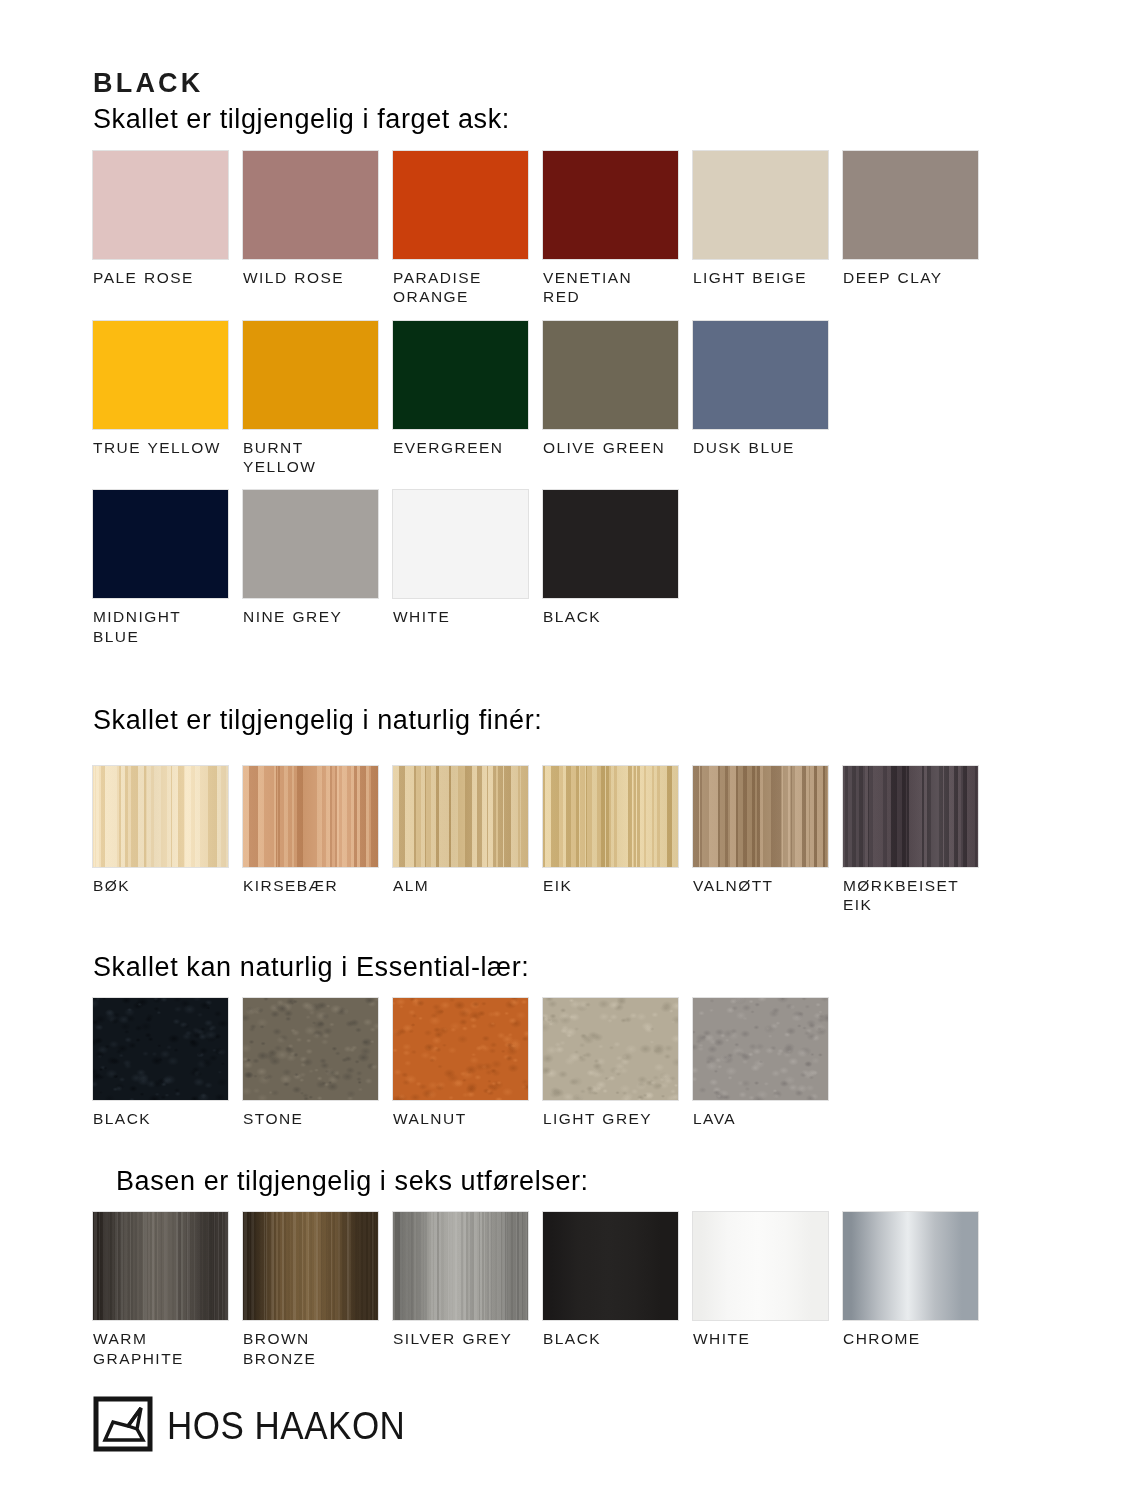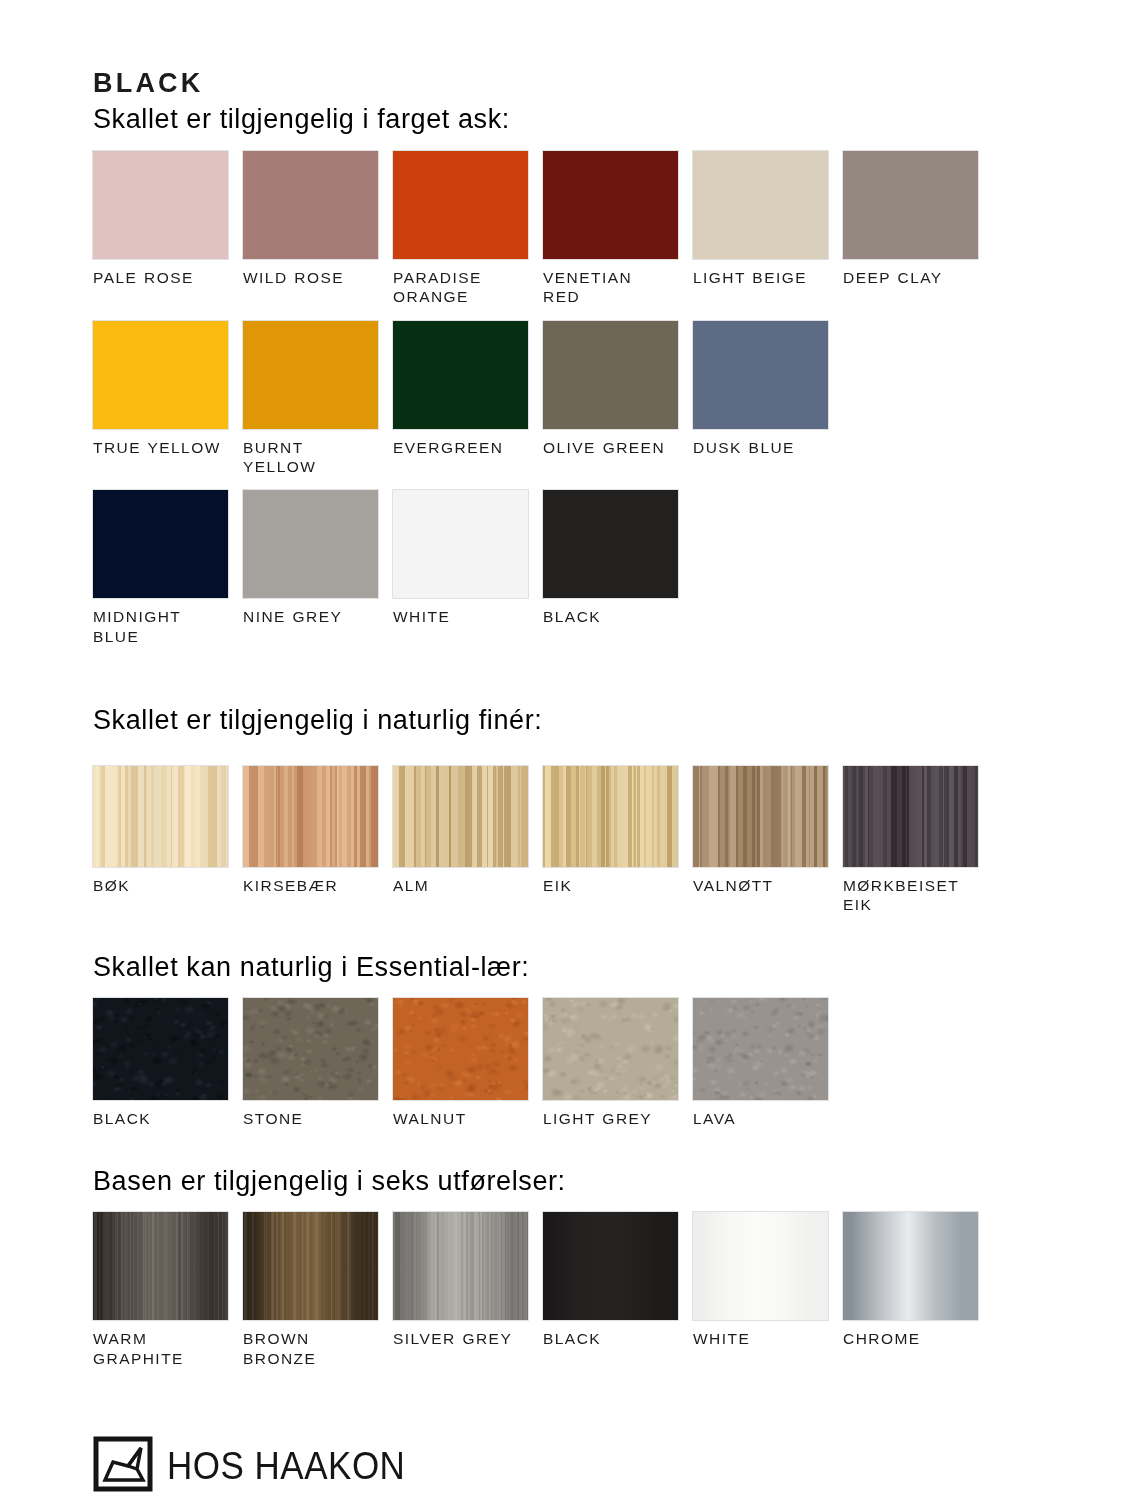--- a/index.html
+++ b/index.html
@@ -102,21 +102,21 @@
   .swatch.metal {
     height: 108px;
     position: relative;
     overflow: hidden;
   }
 
   
   .logo {
     position: absolute;
     left: 93px;
-    top: 1436px;
+    top: 1396px;
     display: flex;
     align-items: center;
   }
   .logo-mark { display: block; }
   .logo-text {
     margin-left: 14px;
     font-size: 35px;
     letter-spacing: 0.5px;
     line-height: 1;
     color: #151515;
@@ -277,21 +277,21 @@
         <div class="label">LIGHT GREY</div>
       </div>
       <div class="cell">
         <div class="swatch leather" id="l4" style="background: rgb(152, 147, 142);">
             <div class="leather-tex" style="background-image: radial-gradient(6.1px 4.6px at 24.1% 58.3%, rgba(119, 114, 112, 0.47), rgba(119, 114, 112, 0) 72%), radial-gradient(7.7px 5.8px at 19.3% 43.5%, rgba(119, 114, 112, 0.66), rgba(119, 114, 112, 0) 72%), radial-gradient(4.7px 3.5px at 0.8% 79.6%, rgba(178, 173, 168, 0.51), rgba(178, 173, 168, 0) 72%), radial-gradient(4px 3px at 87.7% 78%, rgba(119, 114, 112, 0.36), rgba(119, 114, 112, 0) 72%), radial-gradient(3.6px 2.7px at 5.9% 46.5%, rgba(178, 173, 168, 0.41), rgba(178, 173, 168, 0) 72%), radial-gradient(3.3px 2.5px at 0.4% 33.4%, rgba(119, 114, 112, 0.51), rgba(119, 114, 112, 0) 72%), radial-gradient(7.3px 5.5px at 12.1% 39.1%, rgba(178, 173, 168, 0.57), rgba(178, 173, 168, 0) 72%), radial-gradient(7px 5.3px at 22.9% 93.6%, rgba(178, 173, 168, 0.49), rgba(178, 173, 168, 0) 72%), radial-gradient(3.5px 2.6px at 66.4% 0.8%, rgba(119, 114, 112, 0.34), rgba(119, 114, 112, 0) 72%), radial-gradient(4.3px 3.2px at 5.8% 50%, rgba(178, 173, 168, 0.36), rgba(178, 173, 168, 0) 72%), radial-gradient(6.3px 4.7px at 78.5% 93.3%, rgba(119, 114, 112, 0.55), rgba(119, 114, 112, 0) 72%), radial-gradient(5.8px 4.3px at 7.1% 90.3%, rgba(119, 114, 112, 0.41), rgba(119, 114, 112, 0) 72%), radial-gradient(7.7px 5.8px at 77% 19%, rgba(178, 173, 168, 0.54), rgba(178, 173, 168, 0) 72%), radial-gradient(8.1px 6.1px at 81.2% 53.9%, rgba(178, 173, 168, 0.62), rgba(178, 173, 168, 0) 72%), radial-gradient(4.8px 3.6px at 31% 10%, rgba(119, 114, 112, 0.38), rgba(119, 114, 112, 0) 72%), radial-gradient(5.9px 4.4px at 34.1% 54.4%, rgba(119, 114, 112, 0.36), rgba(119, 114, 112, 0) 72%), radial-gradient(7px 5.3px at 39.1% 83.7%, rgba(119, 114, 112, 0.35), rgba(119, 114, 112, 0) 72%), radial-gradient(6.9px 5.2px at 46.2% 68.5%, rgba(178, 173, 168, 0.65), rgba(178, 173, 168, 0) 72%), radial-gradient(5.5px 4.1px at 85.4% 64.6%, rgba(119, 114, 112, 0.63), rgba(119, 114, 112, 0) 72%), radial-gradient(3.3px 2.5px at 60.7% 91%, rgba(178, 173, 168, 0.53), rgba(178, 173, 168, 0) 72%), radial-gradient(6.7px 5px at 61.3% 73.9%, rgba(178, 173, 168, 0.49), rgba(178, 173, 168, 0) 72%), radial-gradient(6.8px 5.1px at 39.3% 57.9%, rgba(119, 114, 112, 0.61), rgba(119, 114, 112, 0) 72%), radial-gradient(3.6px 2.7px at 54.3% 84.2%, rgba(178, 173, 168, 0.43), rgba(178, 173, 168, 0) 72%), radial-gradient(4.7px 3.5px at 84.5% 34.6%, rgba(119, 114, 112, 0.33), rgba(119, 114, 112, 0) 72%), radial-gradient(4.5px 3.4px at 4.1% 42.7%, rgba(119, 114, 112, 0.33), rgba(119, 114, 112, 0) 72%), radial-gradient(8.3px 6.2px at 28.3% 71.7%, rgba(178, 173, 168, 0.48), rgba(178, 173, 168, 0) 72%), radial-gradient(7.3px 5.5px at 24% 59%, rgba(178, 173, 168, 0.57), rgba(178, 173, 168, 0) 72%), radial-gradient(5px 3.8px at 88% 27.1%, rgba(119, 114, 112, 0.6), rgba(119, 114, 112, 0) 72%), radial-gradient(6.1px 4.6px at 90.8% 61.6%, rgba(178, 173, 168, 0.31), rgba(178, 173, 168, 0) 72%), radial-gradient(3.1px 2.3px at 88.4% 55.4%, rgba(119, 114, 112, 0.47), rgba(119, 114, 112, 0) 72%), radial-gradient(8.8px 6.6px at 99.5% 19.7%, rgba(119, 114, 112, 0.67), rgba(119, 114, 112, 0) 72%), radial-gradient(3.3px 2.5px at 50.4% 62.5%, rgba(119, 114, 112, 0.34), rgba(119, 114, 112, 0) 72%), radial-gradient(4.5px 3.4px at 85.9% 32.1%, rgba(178, 173, 168, 0.46), rgba(178, 173, 168, 0) 72%), radial-gradient(4.4px 3.3px at 46.9% 28.8%, rgba(119, 114, 112, 0.58), rgba(119, 114, 112, 0) 72%), radial-gradient(6.6px 4.9px at 15.3% 82.6%, rgba(178, 173, 168, 0.6), rgba(178, 173, 168, 0) 72%), radial-gradient(6px 4.5px at 24.8% 97.4%, rgba(119, 114, 112, 0.57), rgba(119, 114, 112, 0) 72%), radial-gradient(4.4px 3.3px at 38.5% 62.6%, rgba(178, 173, 168, 0.37), rgba(178, 173, 168, 0) 72%), radial-gradient(4.3px 3.2px at 93.9% 30.2%, rgba(119, 114, 112, 0.37), rgba(119, 114, 112, 0) 72%), radial-gradient(8.3px 6.2px at 13.4% 59.8%, rgba(119, 114, 112, 0.45), rgba(119, 114, 112, 0) 72%), radial-gradient(3.2px 2.4px at 82.6% 29.5%, rgba(119, 114, 112, 0.44), rgba(119, 114, 112, 0) 72%), radial-gradient(3px 2.3px at 94.4% 13.7%, rgba(178, 173, 168, 0.43), rgba(178, 173, 168, 0) 72%), radial-gradient(5.6px 4.2px at 60.2% 27.5%, rgba(178, 173, 168, 0.5), rgba(178, 173, 168, 0) 72%), radial-gradient(7.2px 5.4px at 87.7% 37.8%, rgba(119, 114, 112, 0.45), rgba(119, 114, 112, 0) 72%), radial-gradient(3.2px 2.4px at 25.3% 41.4%, rgba(178, 173, 168, 0.43), rgba(178, 173, 168, 0) 72%), radial-gradient(4.7px 3.5px at 73.4% 8.8%, rgba(178, 173, 168, 0.38), rgba(178, 173, 168, 0) 72%), radial-gradient(5.1px 3.8px at 61.9% 95.9%, rgba(178, 173, 168, 0.42), rgba(178, 173, 168, 0) 72%), radial-gradient(5.4px 4.1px at 94.8% 21.6%, rgba(119, 114, 112, 0.42), rgba(119, 114, 112, 0) 72%), radial-gradient(5.8px 4.3px at 61.4% 12.1%, rgba(119, 114, 112, 0.5), rgba(119, 114, 112, 0) 72%), radial-gradient(3.4px 2.5px at 13.7% 12.1%, rgba(178, 173, 168, 0.39), rgba(178, 173, 168, 0) 72%), radial-gradient(4.1px 3.1px at 11.3% 62.8%, rgba(119, 114, 112, 0.41), rgba(119, 114, 112, 0) 72%), radial-gradient(3.7px 2.8px at 32.4% 45.8%, rgba(119, 114, 112, 0.52), rgba(119, 114, 112, 0) 72%), radial-gradient(8.4px 6.3px at 51.3% 94.8%, rgba(178, 173, 168, 0.4), rgba(178, 173, 168, 0) 72%), radial-gradient(5.7px 4.3px at 83.2% 73.1%, rgba(178, 173, 168, 0.44), rgba(178, 173, 168, 0) 72%), radial-gradient(4.6px 3.4px at 94.9% 18.1%, rgba(119, 114, 112, 0.47), rgba(119, 114, 112, 0) 72%), radial-gradient(8.8px 6.6px at 83.2% 52.2%, rgba(119, 114, 112, 0.46), rgba(119, 114, 112, 0) 72%), radial-gradient(4.8px 3.6px at 18.7% 61%, rgba(178, 173, 168, 0.55), rgba(178, 173, 168, 0) 72%), radial-gradient(3.3px 2.5px at 57.2% 37.4%, rgba(178, 173, 168, 0.37), rgba(178, 173, 168, 0) 72%), radial-gradient(5px 3.8px at 17.6% 92.7%, rgba(119, 114, 112, 0.62), rgba(119, 114, 112, 0) 72%), radial-gradient(8px 6px at 26.2% 34.8%, rgba(119, 114, 112, 0.38), rgba(119, 114, 112, 0) 72%), radial-gradient(6.1px 4.6px at 27.6% 12%, rgba(178, 173, 168, 0.63), rgba(178, 173, 168, 0) 72%), radial-gradient(3.5px 2.6px at 62.9% 24.7%, rgba(178, 173, 168, 0.53), rgba(178, 173, 168, 0) 72%), radial-gradient(3.6px 2.7px at 14% 2.8%, rgba(119, 114, 112, 0.35), rgba(119, 114, 112, 0) 72%), radial-gradient(7.5px 5.6px at 14.4% 50.3%, rgba(119, 114, 112, 0.54), rgba(119, 114, 112, 0) 72%), radial-gradient(4.8px 3.6px at 27.4% 56.4%, rgba(119, 114, 112, 0.59), rgba(119, 114, 112, 0) 72%), radial-gradient(4.2px 3.2px at 90.5% 73.3%, rgba(178, 173, 168, 0.49), rgba(178, 173, 168, 0) 72%), radial-gradient(8.1px 6.1px at 26% 60.5%, rgba(119, 114, 112, 0.5), rgba(119, 114, 112, 0) 72%), radial-gradient(3.4px 2.5px at 19.5% 96.2%, rgba(178, 173, 168, 0.47), rgba(178, 173, 168, 0) 72%), radial-gradient(4.3px 3.2px at 63.9% 54.7%, rgba(178, 173, 168, 0.45), rgba(178, 173, 168, 0) 72%), radial-gradient(8.3px 6.2px at 70.7% 51.1%, rgba(119, 114, 112, 0.55), rgba(119, 114, 112, 0) 72%), radial-gradient(5.9px 4.4px at 47.4% 52.5%, rgba(178, 173, 168, 0.56), rgba(178, 173, 168, 0) 72%), radial-gradient(4.3px 3.2px at 42.7% 55.3%, rgba(178, 173, 168, 0.63), rgba(178, 173, 168, 0) 72%), radial-gradient(8.7px 6.5px at 56.8% 30.4%, rgba(119, 114, 112, 0.33), rgba(119, 114, 112, 0) 72%), radial-gradient(6.7px 5px at 19.6% 33.5%, rgba(119, 114, 112, 0.52), rgba(119, 114, 112, 0) 72%), radial-gradient(4.9px 3.7px at 35.2% 83.5%, rgba(178, 173, 168, 0.33), rgba(178, 173, 168, 0) 72%), radial-gradient(3.8px 2.8px at 92.7% 6.6%, rgba(178, 173, 168, 0.63), rgba(178, 173, 168, 0) 72%), radial-gradient(6.3px 4.7px at 44.3% 47.6%, rgba(119, 114, 112, 0.39), rgba(119, 114, 112, 0) 72%), radial-gradient(6.4px 4.8px at 49.6% 47.5%, rgba(119, 114, 112, 0.31), rgba(119, 114, 112, 0) 72%), radial-gradient(6px 4.5px at 86.7% 88.2%, rgba(178, 173, 168, 0.36), rgba(178, 173, 168, 0) 72%), radial-gradient(5.2px 3.9px at 29.9% 3.2%, rgba(178, 173, 168, 0.58), rgba(178, 173, 168, 0) 72%), radial-gradient(3.5px 2.6px at 94.3% 55.8%, rgba(119, 114, 112, 0.62), rgba(119, 114, 112, 0) 72%), radial-gradient(3.8px 2.8px at 47.1% 83.4%, rgba(119, 114, 112, 0.67), rgba(119, 114, 112, 0) 72%), radial-gradient(4px 3px at 84.7% 8.5%, rgba(119, 114, 112, 0.35), rgba(119, 114, 112, 0) 72%), radial-gradient(8.5px 6.4px at 77.8% 16.6%, rgba(119, 114, 112, 0.53), rgba(119, 114, 112, 0) 72%), radial-gradient(3.9px 2.9px at 82.3% 0.6%, rgba(119, 114, 112, 0.47), rgba(119, 114, 112, 0) 72%), radial-gradient(3px 2.3px at 17% 71.9%, rgba(119, 114, 112, 0.5), rgba(119, 114, 112, 0) 72%), radial-gradient(4px 3px at 8.2% 38.3%, rgba(119, 114, 112, 0.45), rgba(119, 114, 112, 0) 72%), radial-gradient(6.5px 4.9px at 0.6% 48.2%, rgba(119, 114, 112, 0.54), rgba(119, 114, 112, 0) 72%), radial-gradient(8.9px 6.7px at 35.2% 1.8%, rgba(119, 114, 112, 0.31), rgba(119, 114, 112, 0) 72%), radial-gradient(8.5px 6.4px at 93.9% 29.2%, rgba(178, 173, 168, 0.41), rgba(178, 173, 168, 0) 72%), radial-gradient(6.3px 4.7px at 10.3% 34.4%, rgba(119, 114, 112, 0.54), rgba(119, 114, 112, 0) 72%), radial-gradient(4.1px 3.1px at 47.6% 6.5%, rgba(119, 114, 112, 0.55), rgba(119, 114, 112, 0) 72%), radial-gradient(4.4px 3.3px at 43.3% 97.7%, rgba(178, 173, 168, 0.45), rgba(178, 173, 168, 0) 72%), radial-gradient(3.8px 2.8px at 19.8% 67.5%, rgba(178, 173, 168, 0.49), rgba(178, 173, 168, 0) 72%), radial-gradient(7.1px 5.3px at 62.6% 94.2%, rgba(119, 114, 112, 0.51), rgba(119, 114, 112, 0) 72%), radial-gradient(4.4px 3.3px at 64.7% 52%, rgba(178, 173, 168, 0.59), rgba(178, 173, 168, 0) 72%), radial-gradient(5.4px 4.1px at 37.4% 56%, rgba(119, 114, 112, 0.43), rgba(119, 114, 112, 0) 72%), radial-gradient(6.5px 4.9px at 88.5% 73.4%, rgba(178, 173, 168, 0.6), rgba(178, 173, 168, 0) 72%), radial-gradient(8.8px 6.6px at 66.4% 0.5%, rgba(119, 114, 112, 0.48), rgba(119, 114, 112, 0) 72%), radial-gradient(5.7px 4.3px at 71.4% 8.2%, rgba(119, 114, 112, 0.39), rgba(119, 114, 112, 0) 72%), radial-gradient(8.6px 6.4px at 33.5% 52.3%, rgba(178, 173, 168, 0.46), rgba(178, 173, 168, 0) 72%), radial-gradient(6.3px 4.7px at 56.7% 51.6%, rgba(178, 173, 168, 0.54), rgba(178, 173, 168, 0) 72%), radial-gradient(5.1px 3.8px at 30.2% 32.4%, rgba(119, 114, 112, 0.41), rgba(119, 114, 112, 0) 72%), radial-gradient(8.1px 6.1px at 6.2% 39.3%, rgba(119, 114, 112, 0.51), rgba(119, 114, 112, 0) 72%), radial-gradient(3.2px 2.4px at 44.1% 13.6%, rgba(119, 114, 112, 0.43), rgba(119, 114, 112, 0) 72%), radial-gradient(4.2px 3.2px at 22.1% 36.9%, rgba(178, 173, 168, 0.5), rgba(178, 173, 168, 0) 72%), radial-gradient(5.4px 4.1px at 14.6% 42.8%, rgba(178, 173, 168, 0.41), rgba(178, 173, 168, 0) 72%), radial-gradient(6.1px 4.6px at 36.8% 94.8%, rgba(178, 173, 168, 0.54), rgba(178, 173, 168, 0) 72%), radial-gradient(3.4px 2.5px at 55.5% 30%, rgba(178, 173, 168, 0.34), rgba(178, 173, 168, 0) 72%), radial-gradient(7px 5.3px at 67.4% 71.1%, rgba(178, 173, 168, 0.55), rgba(178, 173, 168, 0) 72%), radial-gradient(3.5px 2.6px at 43.1% 3.5%, rgba(178, 173, 168, 0.54), rgba(178, 173, 168, 0) 72%), radial-gradient(3.3px 2.5px at 38.6% 20.1%, rgba(178, 173, 168, 0.32), rgba(178, 173, 168, 0) 72%), radial-gradient(7.4px 5.6px at 72.6% 32.4%, rgba(119, 114, 112, 0.6), rgba(119, 114, 112, 0) 72%), radial-gradient(7.9px 5.9px at 71.4% 48.1%, rgba(119, 114, 112, 0.45), rgba(119, 114, 112, 0) 72%), radial-gradient(4.4px 3.3px at 79.8% 15.6%, rgba(119, 114, 112, 0.47), rgba(119, 114, 112, 0) 72%), radial-gradient(7.2px 5.4px at 38.7% 35.2%, rgba(119, 114, 112, 0.59), rgba(119, 114, 112, 0) 72%), radial-gradient(7.7px 5.8px at 30.1% 36.9%, rgba(178, 173, 168, 0.31), rgba(178, 173, 168, 0) 72%), radial-gradient(7px 5.3px at 87.4% 24.7%, rgba(119, 114, 112, 0.46), rgba(119, 114, 112, 0) 72%), radial-gradient(6.8px 5.1px at 74.1% 87.8%, rgba(178, 173, 168, 0.54), rgba(178, 173, 168, 0) 72%), radial-gradient(3.6px 2.7px at 27.4% 78.3%, rgba(178, 173, 168, 0.52), rgba(178, 173, 168, 0) 72%), radial-gradient(5.9px 4.4px at 69.8% 55.8%, rgba(178, 173, 168, 0.31), rgba(178, 173, 168, 0) 72%), radial-gradient(6.7px 5px at 87% 98.4%, rgba(119, 114, 112, 0.49), rgba(119, 114, 112, 0) 72%), radial-gradient(7.9px 5.9px at 71.7% 80.5%, rgba(178, 173, 168, 0.37), rgba(178, 173, 168, 0) 72%), radial-gradient(7.4px 5.6px at 35.4% 17.2%, rgba(178, 173, 168, 0.43), rgba(178, 173, 168, 0) 72%), radial-gradient(7.4px 5.6px at 85.7% 75.5%, rgba(178, 173, 168, 0.47), rgba(178, 173, 168, 0) 72%), radial-gradient(3.2px 2.4px at 71.3% 52%, rgba(178, 173, 168, 0.64), rgba(178, 173, 168, 0) 72%), radial-gradient(6px 4.5px at 92.3% 17.3%, rgba(178, 173, 168, 0.48), rgba(178, 173, 168, 0) 72%), radial-gradient(3.4px 2.5px at 78.7% 27.4%, rgba(119, 114, 112, 0.52), rgba(119, 114, 112, 0) 72%), radial-gradient(8px 6px at 34.6% 1%, rgba(178, 173, 168, 0.6), rgba(178, 173, 168, 0) 72%), radial-gradient(8.3px 6.2px at 49% 64.4%, rgba(178, 173, 168, 0.49), rgba(178, 173, 168, 0) 72%), radial-gradient(7.3px 5.5px at 74.3% 62.3%, rgba(178, 173, 168, 0.66), rgba(178, 173, 168, 0) 72%), radial-gradient(4.8px 3.6px at 69.8% 35.9%, rgba(178, 173, 168, 0.66), rgba(178, 173, 168, 0) 72%), radial-gradient(8.8px 6.6px at 13.9% 66.8%, rgba(178, 173, 168, 0.48), rgba(178, 173, 168, 0) 72%), radial-gradient(7.4px 5.6px at 80.7% 88.7%, rgba(178, 173, 168, 0.54), rgba(178, 173, 168, 0) 72%), radial-gradient(6.1px 4.6px at 85.4% 65%, rgba(119, 114, 112, 0.48), rgba(119, 114, 112, 0) 72%), radial-gradient(7.9px 5.9px at 95.1% 32.8%, rgba(119, 114, 112, 0.5), rgba(119, 114, 112, 0) 72%), radial-gradient(4.4px 3.3px at 6.3% 14.9%, rgba(178, 173, 168, 0.58), rgba(178, 173, 168, 0) 72%), radial-gradient(6.4px 4.8px at 89.7% 96.6%, rgba(178, 173, 168, 0.47), rgba(178, 173, 168, 0) 72%), radial-gradient(6.2px 4.7px at 1.1% 70.9%, rgba(178, 173, 168, 0.56), rgba(178, 173, 168, 0) 72%), radial-gradient(4.7px 3.5px at 59.5% 49.1%, rgba(119, 114, 112, 0.43), rgba(119, 114, 112, 0) 72%), radial-gradient(6.1px 4.6px at 90.9% 39.1%, rgba(178, 173, 168, 0.66), rgba(178, 173, 168, 0) 72%), radial-gradient(4.1px 3.1px at 40.3% 89.2%, rgba(119, 114, 112, 0.33), rgba(119, 114, 112, 0) 72%), radial-gradient(8.9px 6.7px at 48.5% 99.8%, rgba(119, 114, 112, 0.51), rgba(119, 114, 112, 0) 72%), radial-gradient(5.8px 4.3px at 97.5% 0.9%, rgba(119, 114, 112, 0.32), rgba(119, 114, 112, 0) 72%), radial-gradient(8.1px 6.1px at 20.8% 96.3%, rgba(119, 114, 112, 0.6), rgba(119, 114, 112, 0) 72%), radial-gradient(5.3px 4px at 81.8% 75.3%, rgba(119, 114, 112, 0.45), rgba(119, 114, 112, 0) 72%), radial-gradient(6.1px 4.6px at 17.7% 90.1%, rgba(178, 173, 168, 0.63), rgba(178, 173, 168, 0) 72%), radial-gradient(6.9px 5.2px at 51.2% 0.3%, rgba(178, 173, 168, 0.63), rgba(178, 173, 168, 0) 72%), radial-gradient(6.6px 4.9px at 67.6% 83.9%, rgba(119, 114, 112, 0.68), rgba(119, 114, 112, 0) 72%), radial-gradient(7.3px 5.5px at 59.9% 15.3%, rgba(119, 114, 112, 0.46), rgba(119, 114, 112, 0) 72%), radial-gradient(6.7px 5px at 39.6% 9.6%, rgba(119, 114, 112, 0.46), rgba(119, 114, 112, 0) 72%);"></div>
           </div>
         <div class="label">LAVA</div>
       </div>
     </div>
 
-    <h2 class="section-title" style="margin-top:36px;">Basen er tilgjengelig i seks utførelser:</h2>
+    <h2 class="section-title" style="margin-top:36px;margin-left:23px;">Basen er tilgjengelig i seks utførelser:</h2>
     <div class="grid" style="margin-top:14px;">
       <div class="cell">
         <div class="swatch metal" id="m0" style="background: linear-gradient(90deg, rgb(44, 39, 35) 0%, rgb(44, 39, 35) 6%, rgb(85, 80, 74) 26%, rgb(109, 103, 95) 48%, rgb(85, 80, 74) 68%, rgb(58, 53, 49) 88%, rgb(58, 53, 49) 100%);">
             <div style="position: absolute; inset: 0px; background-image: linear-gradient(90deg, rgba(0, 0, 0, 0.067) 0%, rgba(0, 0, 0, 0.067) 0.61%, rgba(255, 255, 255, 0.094) 0.61%, rgba(255, 255, 255, 0.094) 1.36%, rgba(255, 255, 255, 0.09) 1.36%, rgba(255, 255, 255, 0.09) 3.03%, rgba(0, 0, 0, 0.1) 3.03%, rgba(0, 0, 0, 0.1) 4.18%, rgba(255, 255, 255, 0.06) 4.18%, rgba(255, 255, 255, 0.06) 5.35%, rgba(0, 0, 0, 0.016) 5.35%, rgba(0, 0, 0, 0.016) 6.27%, rgba(0, 0, 0, 0.008) 6.27%, rgba(0, 0, 0, 0.008) 7.24%, rgba(0, 0, 0, 0.075) 7.24%, rgba(0, 0, 0, 0.075) 7.75%, rgba(255, 255, 255, 0.063) 7.75%, rgba(255, 255, 255, 0.063) 9.28%, rgba(255, 255, 255, 0.01) 9.28%, rgba(255, 255, 255, 0.01) 9.69%, rgba(255, 255, 255, 0.063) 9.69%, rgba(255, 255, 255, 0.063) 10.21%, rgba(255, 255, 255, 0.055) 10.21%, rgba(255, 255, 255, 0.055) 11.28%, rgba(255, 255, 255, 0.035) 11.28%, rgba(255, 255, 255, 0.035) 12.5%, rgba(0, 0, 0, 0.043) 12.5%, rgba(0, 0, 0, 0.043) 14.05%, rgba(255, 255, 255, 0.024) 14.05%, rgba(255, 255, 255, 0.024) 15.33%, rgba(0, 0, 0, 0.01) 15.33%, rgba(0, 0, 0, 0.01) 16.27%, rgba(255, 255, 255, 0.055) 16.27%, rgba(255, 255, 255, 0.055) 17.43%, rgba(255, 255, 255, 0.086) 17.43%, rgba(255, 255, 255, 0.086) 18.53%, rgba(0, 0, 0, 0.06) 18.53%, rgba(0, 0, 0, 0.06) 19.88%, rgba(255, 255, 255, 0.008) 19.88%, rgba(255, 255, 255, 0.008) 20.96%, rgba(255, 255, 255, 0.075) 20.96%, rgba(255, 255, 255, 0.075) 21.86%, rgba(0, 0, 0, 0.004) 21.86%, rgba(0, 0, 0, 0.004) 23.23%, rgba(255, 255, 255, 0.035) 23.23%, rgba(255, 255, 255, 0.035) 24.91%, rgba(0, 0, 0, 0.01) 24.91%, rgba(0, 0, 0, 0.01) 25.92%, rgba(0, 0, 0, 0.075) 25.92%, rgba(0, 0, 0, 0.075) 27.28%, rgba(255, 255, 255, 0.063) 27.28%, rgba(255, 255, 255, 0.063) 27.78%, rgba(255, 255, 255, 0.02) 27.78%, rgba(255, 255, 255, 0.02) 28.18%, rgba(0, 0, 0, 0.09) 28.18%, rgba(0, 0, 0, 0.09) 29.86%, rgba(0, 0, 0, 0.01) 29.86%, rgba(0, 0, 0, 0.01) 30.54%, rgba(0, 0, 0, 0.027) 30.54%, rgba(0, 0, 0, 0.027) 31.35%, rgba(0, 0, 0, 0.08) 31.35%, rgba(0, 0, 0, 0.08) 32.61%, rgba(255, 255, 255, 0.008) 32.61%, rgba(255, 255, 255, 0.008) 33.8%, rgba(0, 0, 0, 0.06) 33.8%, rgba(0, 0, 0, 0.06) 35%, rgba(0, 0, 0, 0.067) 35%, rgba(0, 0, 0, 0.067) 35.46%, rgba(0, 0, 0, 0.08) 35.46%, rgba(0, 0, 0, 0.08) 36.43%, rgba(0, 0, 0, 0.035) 36.43%, rgba(0, 0, 0, 0.035) 36.93%, rgba(255, 255, 255, 0.08) 36.93%, rgba(255, 255, 255, 0.08) 37.96%, rgba(255, 255, 255, 0.047) 37.96%, rgba(255, 255, 255, 0.047) 39.73%, rgba(0, 0, 0, 0.086) 39.73%, rgba(0, 0, 0, 0.086) 40.2%, rgba(0, 0, 0, 0.035) 40.2%, rgba(0, 0, 0, 0.035) 40.74%, rgba(255, 255, 255, 0.04) 40.74%, rgba(255, 255, 255, 0.04) 41.88%, rgba(0, 0, 0, 0.035) 41.88%, rgba(0, 0, 0, 0.035) 43.34%, rgba(255, 255, 255, 0.067) 43.34%, rgba(255, 255, 255, 0.067) 44.04%, rgba(255, 255, 255, 0.08) 44.04%, rgba(255, 255, 255, 0.08) 44.87%, rgba(255, 255, 255, 0.008) 44.87%, rgba(255, 255, 255, 0.008) 45.9%, rgba(0, 0, 0, 0.094) 45.9%, rgba(0, 0, 0, 0.094) 46.39%, rgba(0, 0, 0, 0.09) 46.39%, rgba(0, 0, 0, 0.09) 47.58%, rgba(255, 255, 255, 0.027) 47.58%, rgba(255, 255, 255, 0.027) 48.5%, rgba(0, 0, 0, 0.047) 48.5%, rgba(0, 0, 0, 0.047) 50.14%, rgba(0, 0, 0, 0.098) 50.14%, rgba(0, 0, 0, 0.098) 51.32%, rgba(0, 0, 0, 0.02) 51.32%, rgba(0, 0, 0, 0.02) 52.79%, rgba(255, 255, 255, 0.047) 52.79%, rgba(255, 255, 255, 0.047) 54.52%, rgba(255, 255, 255, 0.03) 54.52%, rgba(255, 255, 255, 0.03) 55.64%, rgba(255, 255, 255, 0.008) 55.64%, rgba(255, 255, 255, 0.008) 57.29%, rgba(255, 255, 255, 0.02) 57.29%, rgba(255, 255, 255, 0.02) 58.37%, rgba(0, 0, 0, 0.01) 58.37%, rgba(0, 0, 0, 0.01) 59.77%, rgba(255, 255, 255, 0.02) 59.77%, rgba(255, 255, 255, 0.02) 61.56%, rgba(255, 255, 255, 0.09) 61.56%, rgba(255, 255, 255, 0.09) 63.02%, rgba(0, 0, 0, 0.067) 63.02%, rgba(0, 0, 0, 0.067) 63.96%, rgba(0, 0, 0, 0.082) 63.96%, rgba(0, 0, 0, 0.082) 64.83%, rgba(255, 255, 255, 0.086) 64.83%, rgba(255, 255, 255, 0.086) 66.62%, rgba(255, 255, 255, 0.016) 66.62%, rgba(255, 255, 255, 0.016) 68.13%, rgba(255, 255, 255, 0.016) 68.13%, rgba(255, 255, 255, 0.016) 68.73%, rgba(0, 0, 0, 0.027) 68.73%, rgba(0, 0, 0, 0.027) 69.79%, rgba(255, 255, 255, 0.09) 69.79%, rgba(255, 255, 255, 0.09) 70.44%, rgba(255, 255, 255, 0.047) 70.44%, rgba(255, 255, 255, 0.047) 71.8%, rgba(0, 0, 0, 0.043) 71.8%, rgba(0, 0, 0, 0.043) 72.79%, rgba(0, 0, 0, 0.01) 72.79%, rgba(0, 0, 0, 0.01) 74.3%, rgba(0, 0, 0, 0.004) 74.3%, rgba(0, 0, 0, 0.004) 74.99%, rgba(255, 255, 255, 0.055) 74.99%, rgba(255, 255, 255, 0.055) 75.54%, rgba(255, 255, 255, 0.008) 75.54%, rgba(255, 255, 255, 0.008) 77.17%, rgba(0, 0, 0, 0.008) 77.17%, rgba(0, 0, 0, 0.008) 78.92%, rgba(0, 0, 0, 0.09) 78.92%, rgba(0, 0, 0, 0.09) 80.39%, rgba(255, 255, 255, 0) 80.39%, rgba(255, 255, 255, 0) 81.77%, rgba(0, 0, 0, 0.082) 81.77%, rgba(0, 0, 0, 0.082) 82.44%, rgba(0, 0, 0, 0.075) 82.44%, rgba(0, 0, 0, 0.075) 83.76%, rgba(0, 0, 0, 0.016) 83.76%, rgba(0, 0, 0, 0.016) 84.86%, rgba(255, 255, 255, 0.055) 84.86%, rgba(255, 255, 255, 0.055) 85.48%, rgba(255, 255, 255, 0.027) 85.48%, rgba(255, 255, 255, 0.027) 85.91%, rgba(0, 0, 0, 0.08) 85.91%, rgba(0, 0, 0, 0.08) 87.05%, rgba(255, 255, 255, 0.05) 87.05%, rgba(255, 255, 255, 0.05) 87.58%, rgba(0, 0, 0, 0.082) 87.58%, rgba(0, 0, 0, 0.082) 88.15%, rgba(0, 0, 0, 0.016) 88.15%, rgba(0, 0, 0, 0.016) 88.61%, rgba(0, 0, 0, 0.094) 88.61%, rgba(0, 0, 0, 0.094) 89.37%, rgba(255, 255, 255, 0.06) 89.37%, rgba(255, 255, 255, 0.06) 90.05%, rgba(0, 0, 0, 0.05) 90.05%, rgba(0, 0, 0, 0.05) 90.84%, rgba(255, 255, 255, 0.01) 90.84%, rgba(255, 255, 255, 0.01) 92.51%, rgba(255, 255, 255, 0.086) 92.51%, rgba(255, 255, 255, 0.086) 93.62%, rgba(0, 0, 0, 0.008) 93.62%, rgba(0, 0, 0, 0.008) 94.71%, rgba(0, 0, 0, 0.027) 94.71%, rgba(0, 0, 0, 0.027) 95.51%, rgba(255, 255, 255, 0.082) 95.51%, rgba(255, 255, 255, 0.082) 96.32%, rgba(255, 255, 255, 0.016) 96.32%, rgba(255, 255, 255, 0.016) 98.04%, rgba(255, 255, 255, 0.067) 98.04%, rgba(255, 255, 255, 0.067) 99.33%, rgba(255, 255, 255, 0.08) 99.33%, rgba(255, 255, 255, 0.08) 100%);"></div>
           </div>
         <div class="label">WARM GRAPHITE</div>
       </div>
       <div class="cell">
         <div class="swatch metal" id="m1" style="background: linear-gradient(90deg, rgb(46, 36, 24) 0%, rgb(46, 36, 24) 6%, rgb(106, 83, 52) 26%, rgb(125, 100, 64) 48%, rgb(106, 83, 52) 68%, rgb(59, 46, 30) 88%, rgb(59, 46, 30) 100%);">
             <div style="position: absolute; inset: 0px; background-image: linear-gradient(90deg, rgba(255, 255, 255, 0.016) 0%, rgba(255, 255, 255, 0.016) 0.92%, rgba(255, 255, 255, 0.09) 0.92%, rgba(255, 255, 255, 0.09) 1.9%, rgba(255, 255, 255, 0.086) 1.9%, rgba(255, 255, 255, 0.086) 2.61%, rgba(0, 0, 0, 0.043) 2.61%, rgba(0, 0, 0, 0.043) 3.26%, rgba(0, 0, 0, 0.008) 3.26%, rgba(0, 0, 0, 0.008) 4.67%, rgba(255, 255, 255, 0.02) 4.67%, rgba(255, 255, 255, 0.02) 5.44%, rgba(0, 0, 0, 0.02) 5.44%, rgba(0, 0, 0, 0.02) 6.14%, rgba(255, 255, 255, 0.05) 6.14%, rgba(255, 255, 255, 0.05) 6.55%, rgba(255, 255, 255, 0.055) 6.55%, rgba(255, 255, 255, 0.055) 7%, rgba(255, 255, 255, 0.07) 7%, rgba(255, 255, 255, 0.07) 8.43%, rgba(0, 0, 0, 0.04) 8.43%, rgba(0, 0, 0, 0.04) 9.55%, rgba(0, 0, 0, 0.008) 9.55%, rgba(0, 0, 0, 0.008) 11.05%, rgba(0, 0, 0, 0.016) 11.05%, rgba(0, 0, 0, 0.016) 12.83%, rgba(255, 255, 255, 0.004) 12.83%, rgba(255, 255, 255, 0.004) 13.93%, rgba(0, 0, 0, 0.01) 13.93%, rgba(0, 0, 0, 0.01) 15.42%, rgba(255, 255, 255, 0.086) 15.42%, rgba(255, 255, 255, 0.086) 16.11%, rgba(0, 0, 0, 0.063) 16.11%, rgba(0, 0, 0, 0.063) 16.82%, rgba(255, 255, 255, 0.09) 16.82%, rgba(255, 255, 255, 0.09) 17.55%, rgba(255, 255, 255, 0.004) 17.55%, rgba(255, 255, 255, 0.004) 18.88%, rgba(0, 0, 0, 0.047) 18.88%, rgba(0, 0, 0, 0.047) 20.57%, rgba(255, 255, 255, 0.063) 20.57%, rgba(255, 255, 255, 0.063) 21.57%, rgba(255, 255, 255, 0.094) 21.57%, rgba(255, 255, 255, 0.094) 22.8%, rgba(0, 0, 0, 0.08) 22.8%, rgba(0, 0, 0, 0.08) 24.39%, rgba(255, 255, 255, 0.063) 24.39%, rgba(255, 255, 255, 0.063) 25.63%, rgba(0, 0, 0, 0.082) 25.63%, rgba(0, 0, 0, 0.082) 26.39%, rgba(0, 0, 0, 0.082) 26.39%, rgba(0, 0, 0, 0.082) 27.15%, rgba(255, 255, 255, 0.008) 27.15%, rgba(255, 255, 255, 0.008) 28.94%, rgba(255, 255, 255, 0.094) 28.94%, rgba(255, 255, 255, 0.094) 30.61%, rgba(0, 0, 0, 0.086) 30.61%, rgba(0, 0, 0, 0.086) 31.56%, rgba(0, 0, 0, 0.024) 31.56%, rgba(0, 0, 0, 0.024) 33.18%, rgba(0, 0, 0, 0.05) 33.18%, rgba(0, 0, 0, 0.05) 34.67%, rgba(255, 255, 255, 0.01) 34.67%, rgba(255, 255, 255, 0.01) 35.77%, rgba(0, 0, 0, 0.04) 35.77%, rgba(0, 0, 0, 0.04) 36.85%, rgba(255, 255, 255, 0.082) 36.85%, rgba(255, 255, 255, 0.082) 37.43%, rgba(255, 255, 255, 0.082) 37.43%, rgba(255, 255, 255, 0.082) 39.02%, rgba(0, 0, 0, 0.08) 39.02%, rgba(0, 0, 0, 0.08) 39.52%, rgba(0, 0, 0, 0.016) 39.52%, rgba(0, 0, 0, 0.016) 40.2%, rgba(0, 0, 0, 0.027) 40.2%, rgba(0, 0, 0, 0.027) 41.55%, rgba(0, 0, 0, 0.067) 41.55%, rgba(0, 0, 0, 0.067) 43.19%, rgba(0, 0, 0, 0.067) 43.19%, rgba(0, 0, 0, 0.067) 43.96%, rgba(255, 255, 255, 0.075) 43.96%, rgba(255, 255, 255, 0.075) 44.67%, rgba(0, 0, 0, 0.027) 44.67%, rgba(0, 0, 0, 0.027) 45.33%, rgba(0, 0, 0, 0.067) 45.33%, rgba(0, 0, 0, 0.067) 46.51%, rgba(255, 255, 255, 0.04) 46.51%, rgba(255, 255, 255, 0.04) 47.97%, rgba(255, 255, 255, 0.082) 47.97%, rgba(255, 255, 255, 0.082) 48.65%, rgba(0, 0, 0, 0.043) 48.65%, rgba(0, 0, 0, 0.043) 49.5%, rgba(0, 0, 0, 0.055) 49.5%, rgba(0, 0, 0, 0.055) 50.63%, rgba(0, 0, 0, 0.067) 50.63%, rgba(0, 0, 0, 0.067) 51.32%, rgba(0, 0, 0, 0.016) 51.32%, rgba(0, 0, 0, 0.016) 52.87%, rgba(255, 255, 255, 0.043) 52.87%, rgba(255, 255, 255, 0.043) 54.33%, rgba(255, 255, 255, 0.094) 54.33%, rgba(255, 255, 255, 0.094) 55.35%, rgba(255, 255, 255, 0.008) 55.35%, rgba(255, 255, 255, 0.008) 56.16%, rgba(255, 255, 255, 0.027) 56.16%, rgba(255, 255, 255, 0.027) 57.58%, rgba(0, 0, 0, 0.094) 57.58%, rgba(0, 0, 0, 0.094) 58.2%, rgba(0, 0, 0, 0.05) 58.2%, rgba(0, 0, 0, 0.05) 60%, rgba(0, 0, 0, 0.035) 60%, rgba(0, 0, 0, 0.035) 61.34%, rgba(0, 0, 0, 0.094) 61.34%, rgba(0, 0, 0, 0.094) 62.58%, rgba(0, 0, 0, 0.067) 62.58%, rgba(0, 0, 0, 0.067) 63.23%, rgba(0, 0, 0, 0.094) 63.23%, rgba(0, 0, 0, 0.094) 64.83%, rgba(0, 0, 0, 0.016) 64.83%, rgba(0, 0, 0, 0.016) 65.25%, rgba(255, 255, 255, 0.08) 65.25%, rgba(255, 255, 255, 0.08) 65.79%, rgba(0, 0, 0, 0.024) 65.79%, rgba(0, 0, 0, 0.024) 66.9%, rgba(0, 0, 0, 0.086) 66.9%, rgba(0, 0, 0, 0.086) 68.23%, rgba(255, 255, 255, 0.016) 68.23%, rgba(255, 255, 255, 0.016) 70.02%, rgba(255, 255, 255, 0.05) 70.02%, rgba(255, 255, 255, 0.05) 71.67%, rgba(0, 0, 0, 0.03) 71.67%, rgba(0, 0, 0, 0.03) 73.18%, rgba(0, 0, 0, 0.1) 73.18%, rgba(0, 0, 0, 0.1) 73.74%, rgba(0, 0, 0, 0.1) 73.74%, rgba(0, 0, 0, 0.1) 74.5%, rgba(0, 0, 0, 0.07) 74.5%, rgba(0, 0, 0, 0.07) 75.82%, rgba(0, 0, 0, 0.06) 75.82%, rgba(0, 0, 0, 0.06) 77.21%, rgba(255, 255, 255, 0.098) 77.21%, rgba(255, 255, 255, 0.098) 78.81%, rgba(255, 255, 255, 0.035) 78.81%, rgba(255, 255, 255, 0.035) 79.9%, rgba(0, 0, 0, 0.01) 79.9%, rgba(0, 0, 0, 0.01) 80.35%, rgba(0, 0, 0, 0.07) 80.35%, rgba(0, 0, 0, 0.07) 82.05%, rgba(0, 0, 0, 0.047) 82.05%, rgba(0, 0, 0, 0.047) 83.23%, rgba(0, 0, 0, 0.09) 83.23%, rgba(0, 0, 0, 0.09) 84.12%, rgba(0, 0, 0, 0.04) 84.12%, rgba(0, 0, 0, 0.04) 85.54%, rgba(0, 0, 0, 0.03) 85.54%, rgba(0, 0, 0, 0.03) 86.09%, rgba(255, 255, 255, 0.016) 86.09%, rgba(255, 255, 255, 0.016) 87.73%, rgba(0, 0, 0, 0.027) 87.73%, rgba(0, 0, 0, 0.027) 88.85%, rgba(255, 255, 255, 0.016) 88.85%, rgba(255, 255, 255, 0.016) 89.77%, rgba(255, 255, 255, 0.016) 89.77%, rgba(255, 255, 255, 0.016) 91.45%, rgba(0, 0, 0, 0.07) 91.45%, rgba(0, 0, 0, 0.07) 92.57%, rgba(255, 255, 255, 0.02) 92.57%, rgba(255, 255, 255, 0.02) 93.86%, rgba(0, 0, 0, 0.01) 93.86%, rgba(0, 0, 0, 0.01) 95.17%, rgba(0, 0, 0, 0.082) 95.17%, rgba(0, 0, 0, 0.082) 95.59%, rgba(255, 255, 255, 0.075) 95.59%, rgba(255, 255, 255, 0.075) 96.15%, rgba(255, 255, 255, 0.03) 96.15%, rgba(255, 255, 255, 0.03) 97.08%, rgba(0, 0, 0, 0.09) 97.08%, rgba(0, 0, 0, 0.09) 97.8%, rgba(0, 0, 0, 0) 97.8%, rgba(0, 0, 0, 0) 98.31%, rgba(0, 0, 0, 0.098) 98.31%, rgba(0, 0, 0, 0.098) 99.18%, rgba(255, 255, 255, 0.027) 99.18%, rgba(255, 255, 255, 0.027) 100%);"></div>

